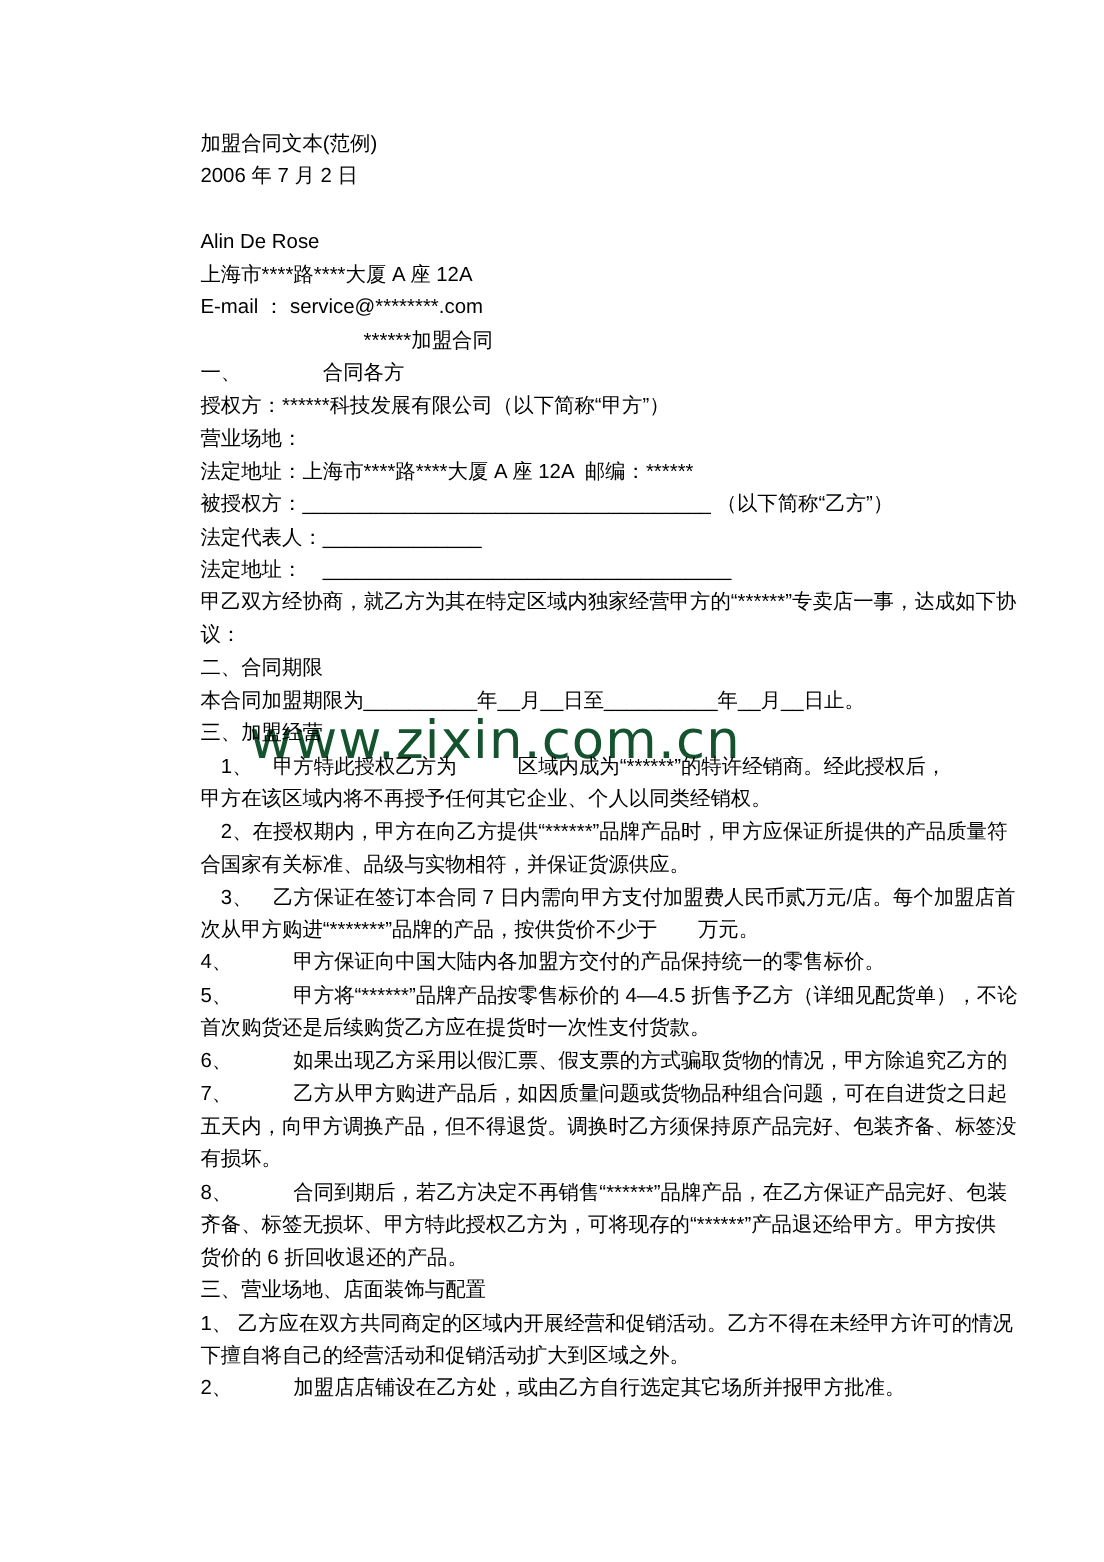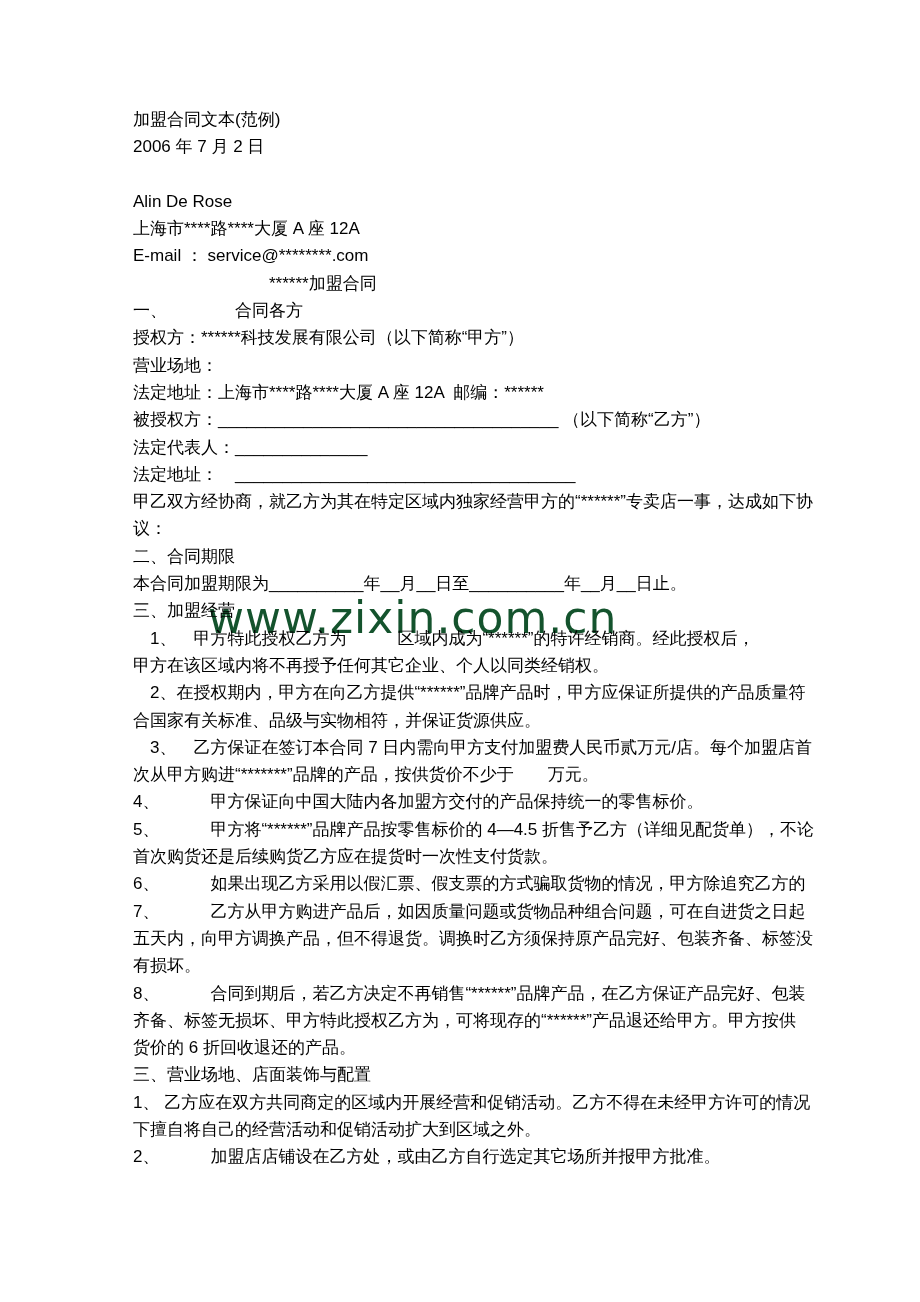--- a/index.html
+++ b/index.html
@@ -15,21 +15,21 @@
     position:absolute;left:208px;top:592px;z-index:0;
     font-family:"DejaVu Sans",sans-serif;
     font-size:44px;letter-spacing:1px;color:#14532d;
     user-select:none;pointer-events:none;white-space:pre;
   }
   .content{
     position:absolute;left:133px;top:106px;width:687px;z-index:1;
   }
   .line{
     font-size:17px;line-height:27.3px;height:27.3px;
-    white-space:pre;color:#000000;
+    white-space:pre;color:#000000;margin-left:34px;
   }
 </style>
 </head>
 <body>
 
 <div class="page">
   <div class="watermark">www.zixin.com.cn</div>
   <div class="content" id="doc-lines">
       <div class="line">加盟合同文本(范例)</div>
       <div class="line">2006 年 7 月 2 日</div>

